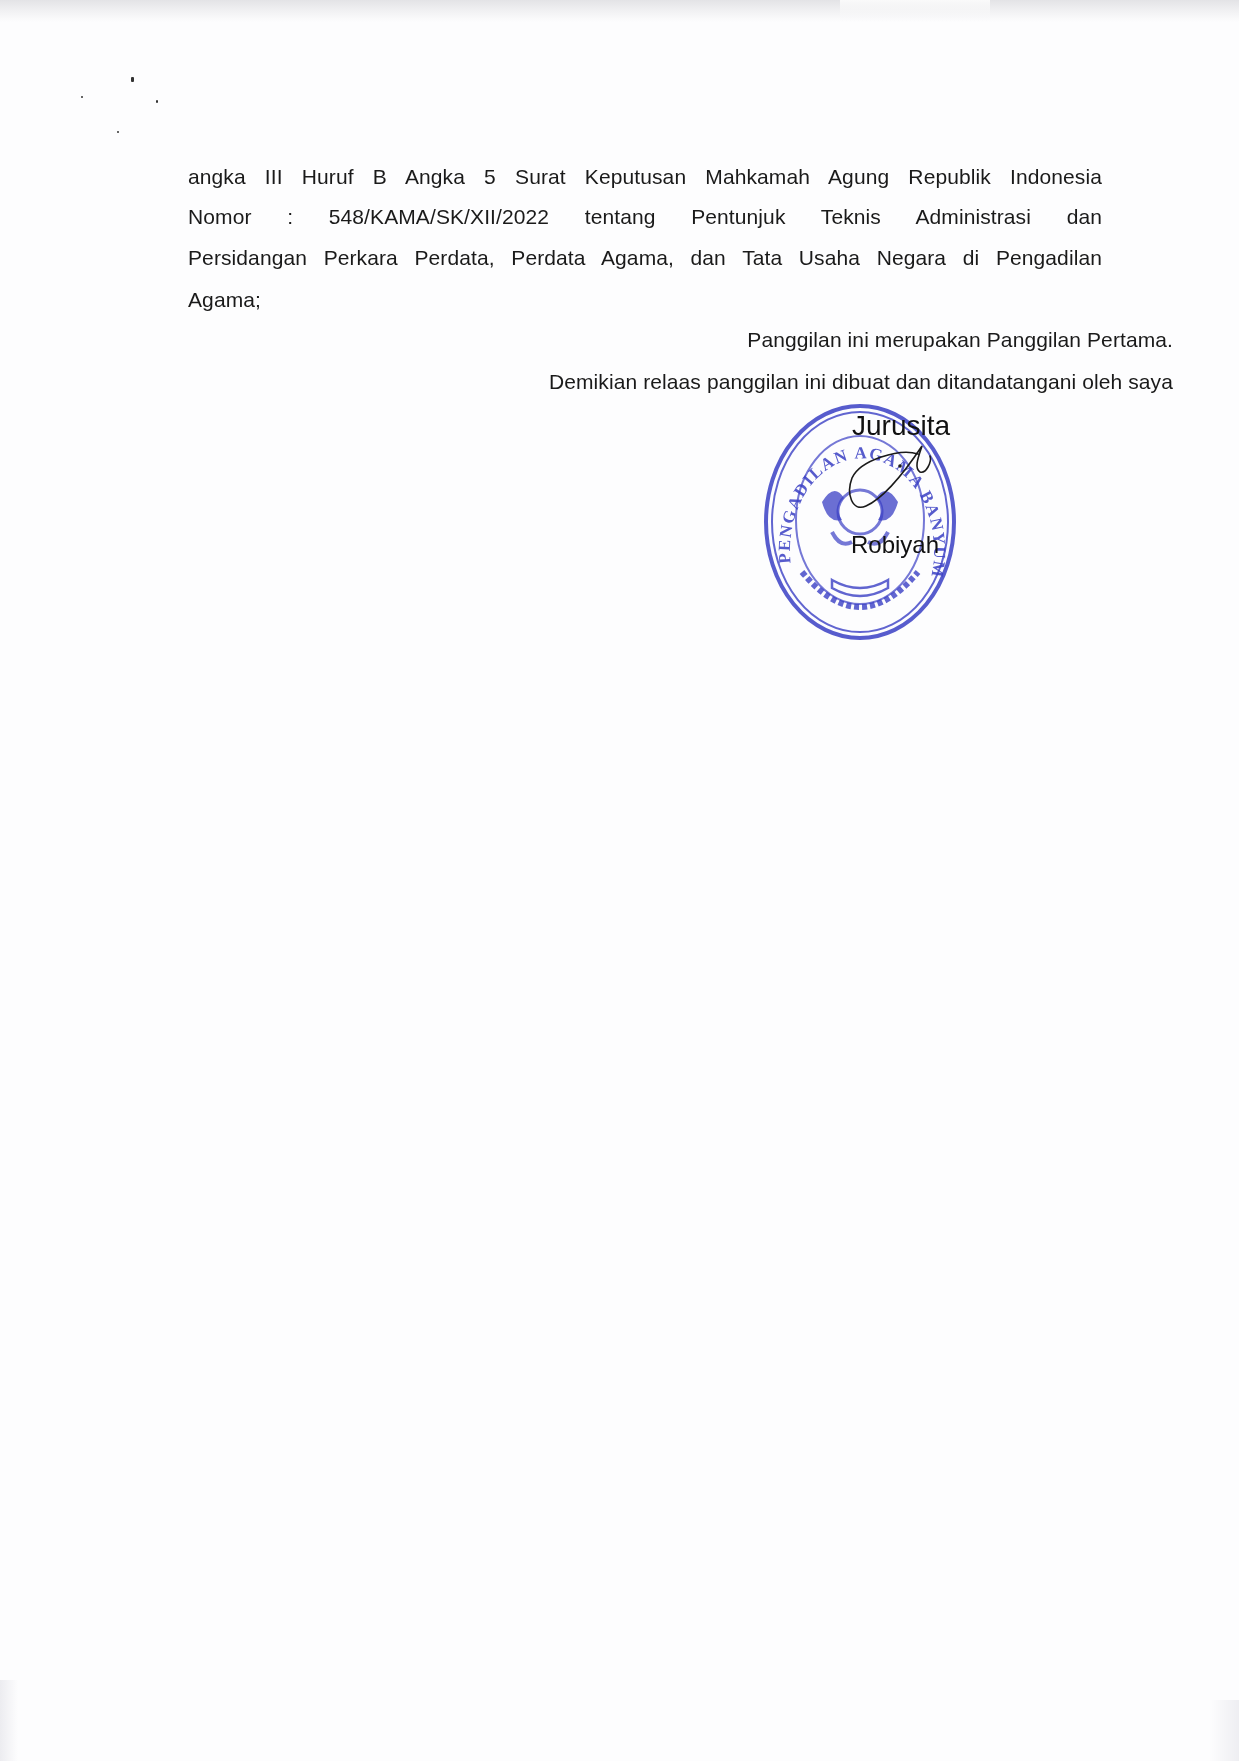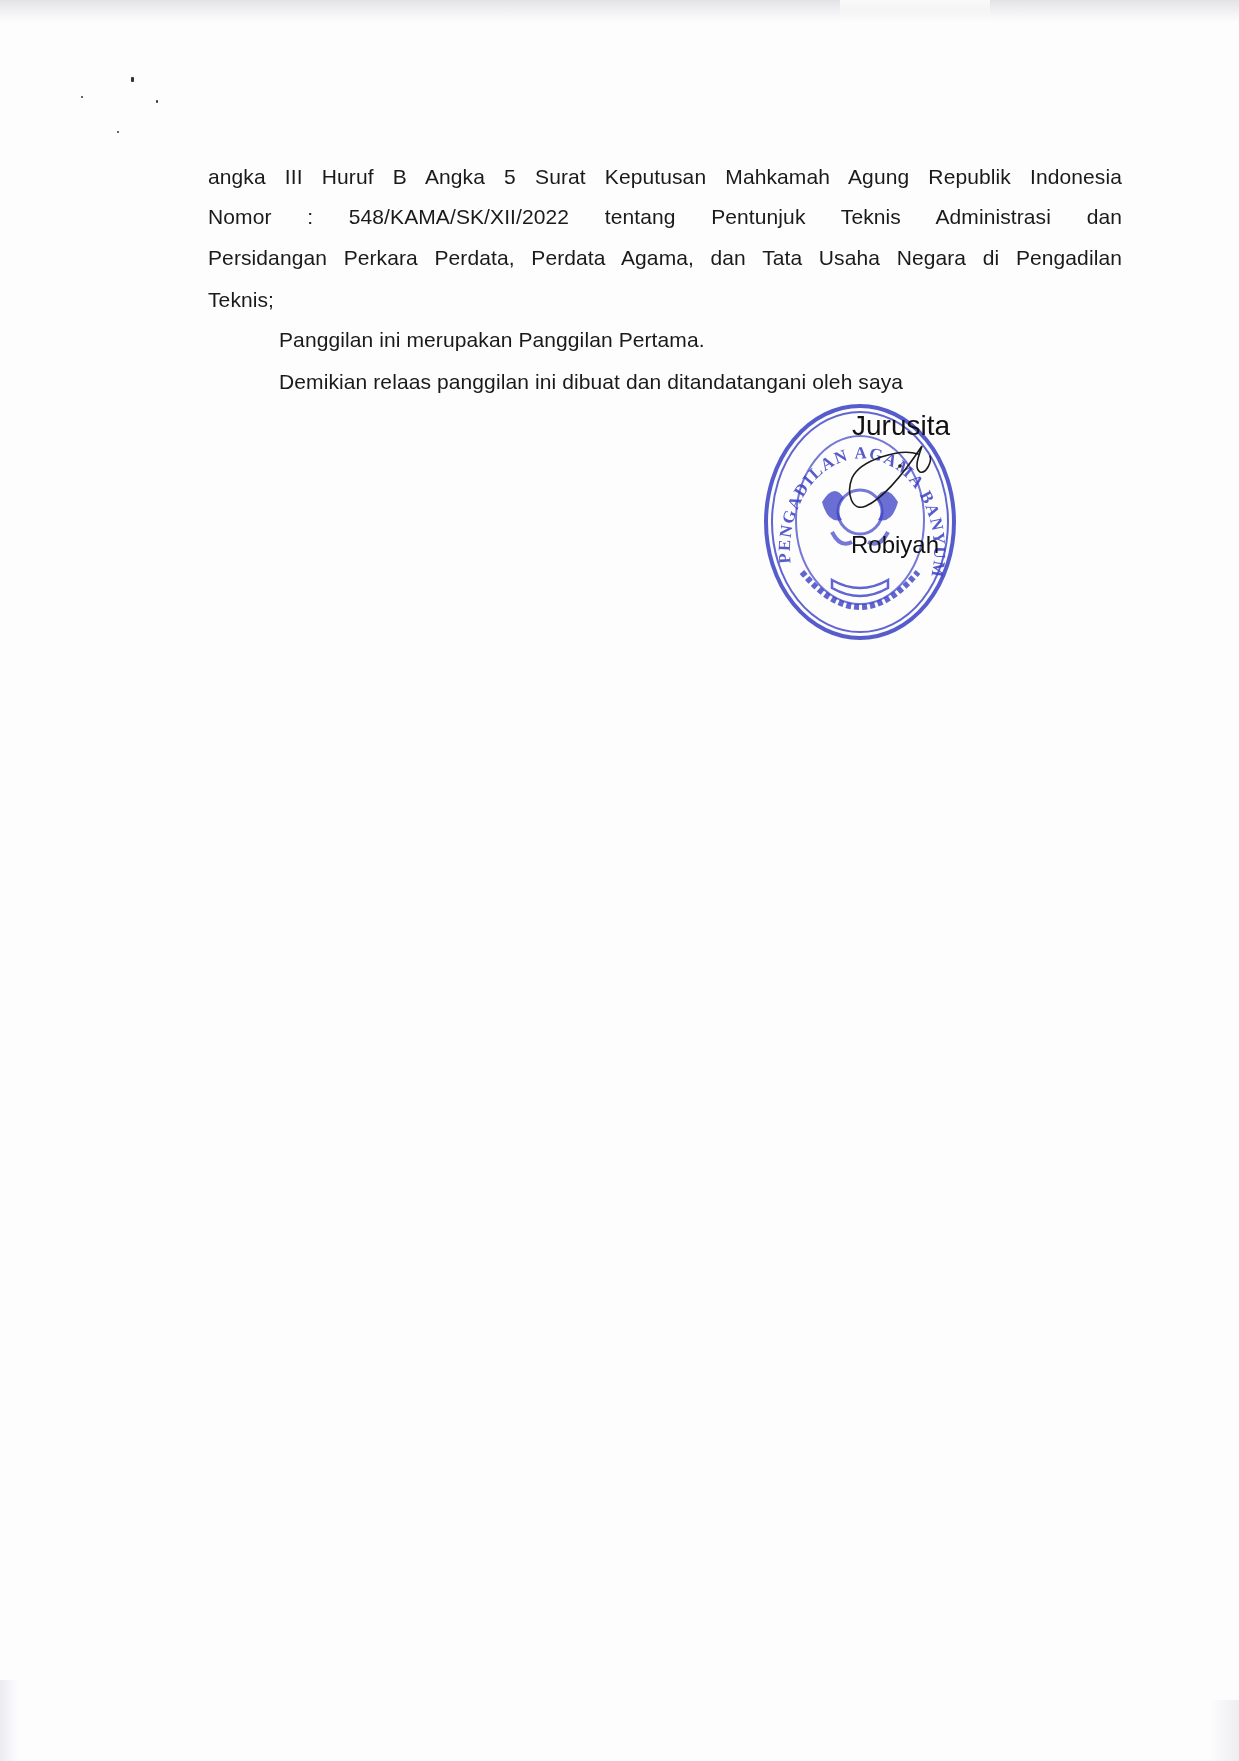--- a/index.html
+++ b/index.html
@@ -56,28 +56,28 @@
       left: 188px;
       width: 914px;
       font-size: 21px;
       letter-spacing: 0.1px;
     }
     .line {
       position: absolute;
       left: 0;
       width: 914px;
       white-space: nowrap;
-      margin-left: 20px;
     }
     .justify {
       text-align: justify;
       text-align-last: justify;
     }
     .indent {
       left: 71px;
+      text-align: right;
     }
     .stamp {
       position: absolute;
       left: 762px;
       top: 402px;
       width: 196px;
       height: 240px;
     }
     .sig-title {
       position: absolute;
@@ -112,21 +112,21 @@
 
   <div class="speck" style="left:131px;top:77px;width:3px;height:5px;"></div>
   <div class="speck" style="left:81px;top:96px;width:2px;height:2px;"></div>
   <div class="speck" style="left:156px;top:100px;width:2px;height:3px;"></div>
   <div class="speck" style="left:117px;top:131px;width:2px;height:2px;"></div>
 
   <div class="body-text" style="top:0;">
     <div class="line justify" style="top:165px;">angka III Huruf B Angka 5 Surat Keputusan Mahkamah Agung Republik Indonesia</div>
     <div class="line justify" style="top:205px;word-spacing:14px;">Nomor : 548/KAMA/SK/XII/2022 tentang Pentunjuk Teknis Administrasi dan</div>
     <div class="line justify" style="top:246px;">Persidangan Perkara Perdata, Perdata Agama, dan Tata Usaha Negara di Pengadilan</div>
-    <div class="line" style="top:288px;">Teknis;</div>
+    <div class="line" style="top:288px;">Agama;</div>
     <div class="line indent" style="top:328px;">Panggilan ini merupakan Panggilan Pertama.</div>
     <div class="line indent" style="top:370px;">Demikian relaas panggilan ini dibuat dan ditandatangani oleh saya</div>
   </div>
 
   <svg class="stamp" viewBox="0 0 196 240" xmlns="http://www.w3.org/2000/svg">
     <defs>
       <path id="stampArc" d="M 30 170 A 72 92 0 1 1 170 170"></path>
     </defs>
     <ellipse cx="98" cy="120" rx="94" ry="116" fill="none" stroke="#3a3fc4" stroke-width="4" opacity="0.85"></ellipse>
     <ellipse cx="98" cy="120" rx="88" ry="110" fill="none" stroke="#3a3fc4" stroke-width="2" opacity="0.8"></ellipse>

